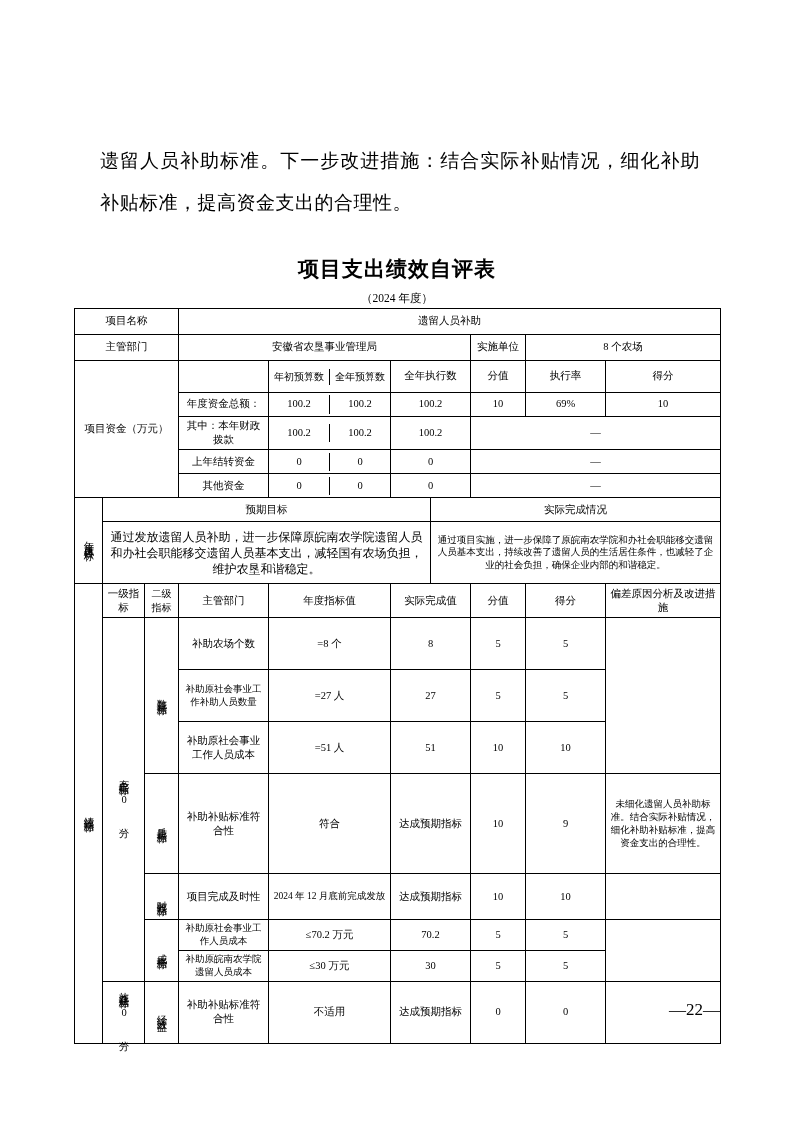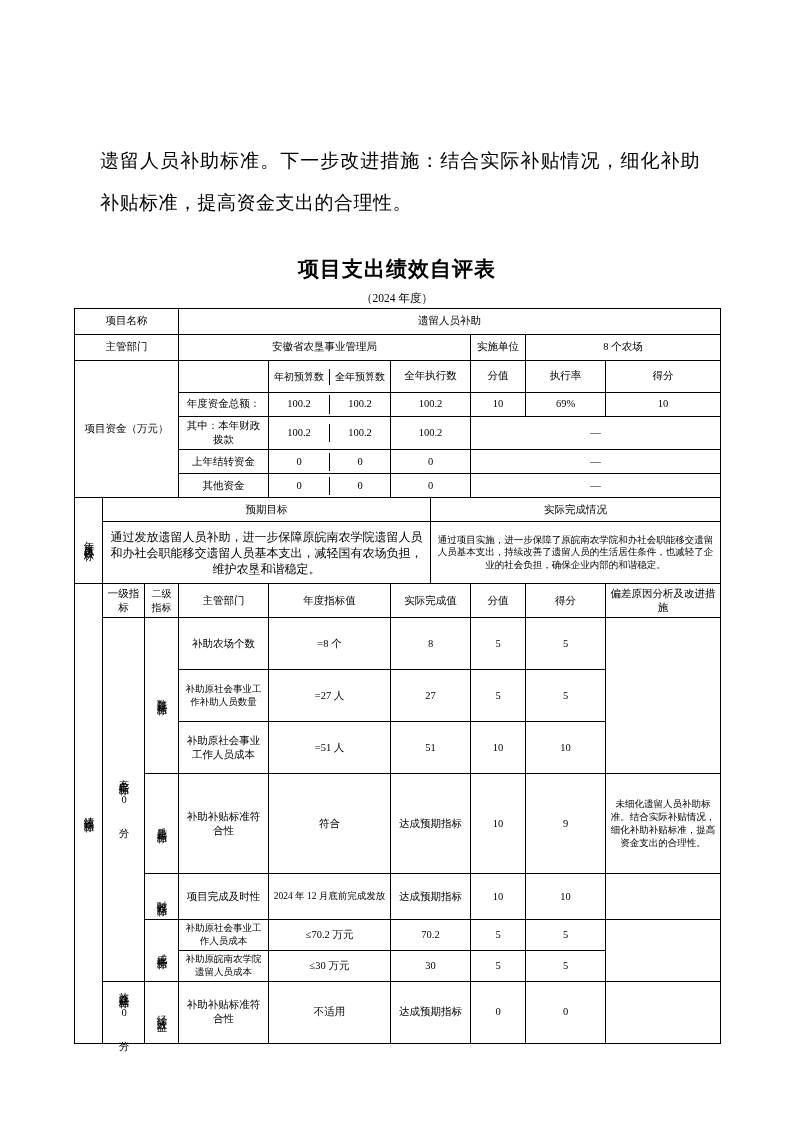--- a/index.html
+++ b/index.html
@@ -342,13 +342,14 @@
       <td class="left">补助补贴标准符合性</td>
       <td>不适用</td>
       <td colspan="2">达成预期指标</td>
       <td>0</td>
       <td colspan="2">0</td>
       <td></td>
     </tr>
   </tbody>
     </table>
 
+  <div class="pagenum">—22—</div>
 </div>
 
 </body></html>

